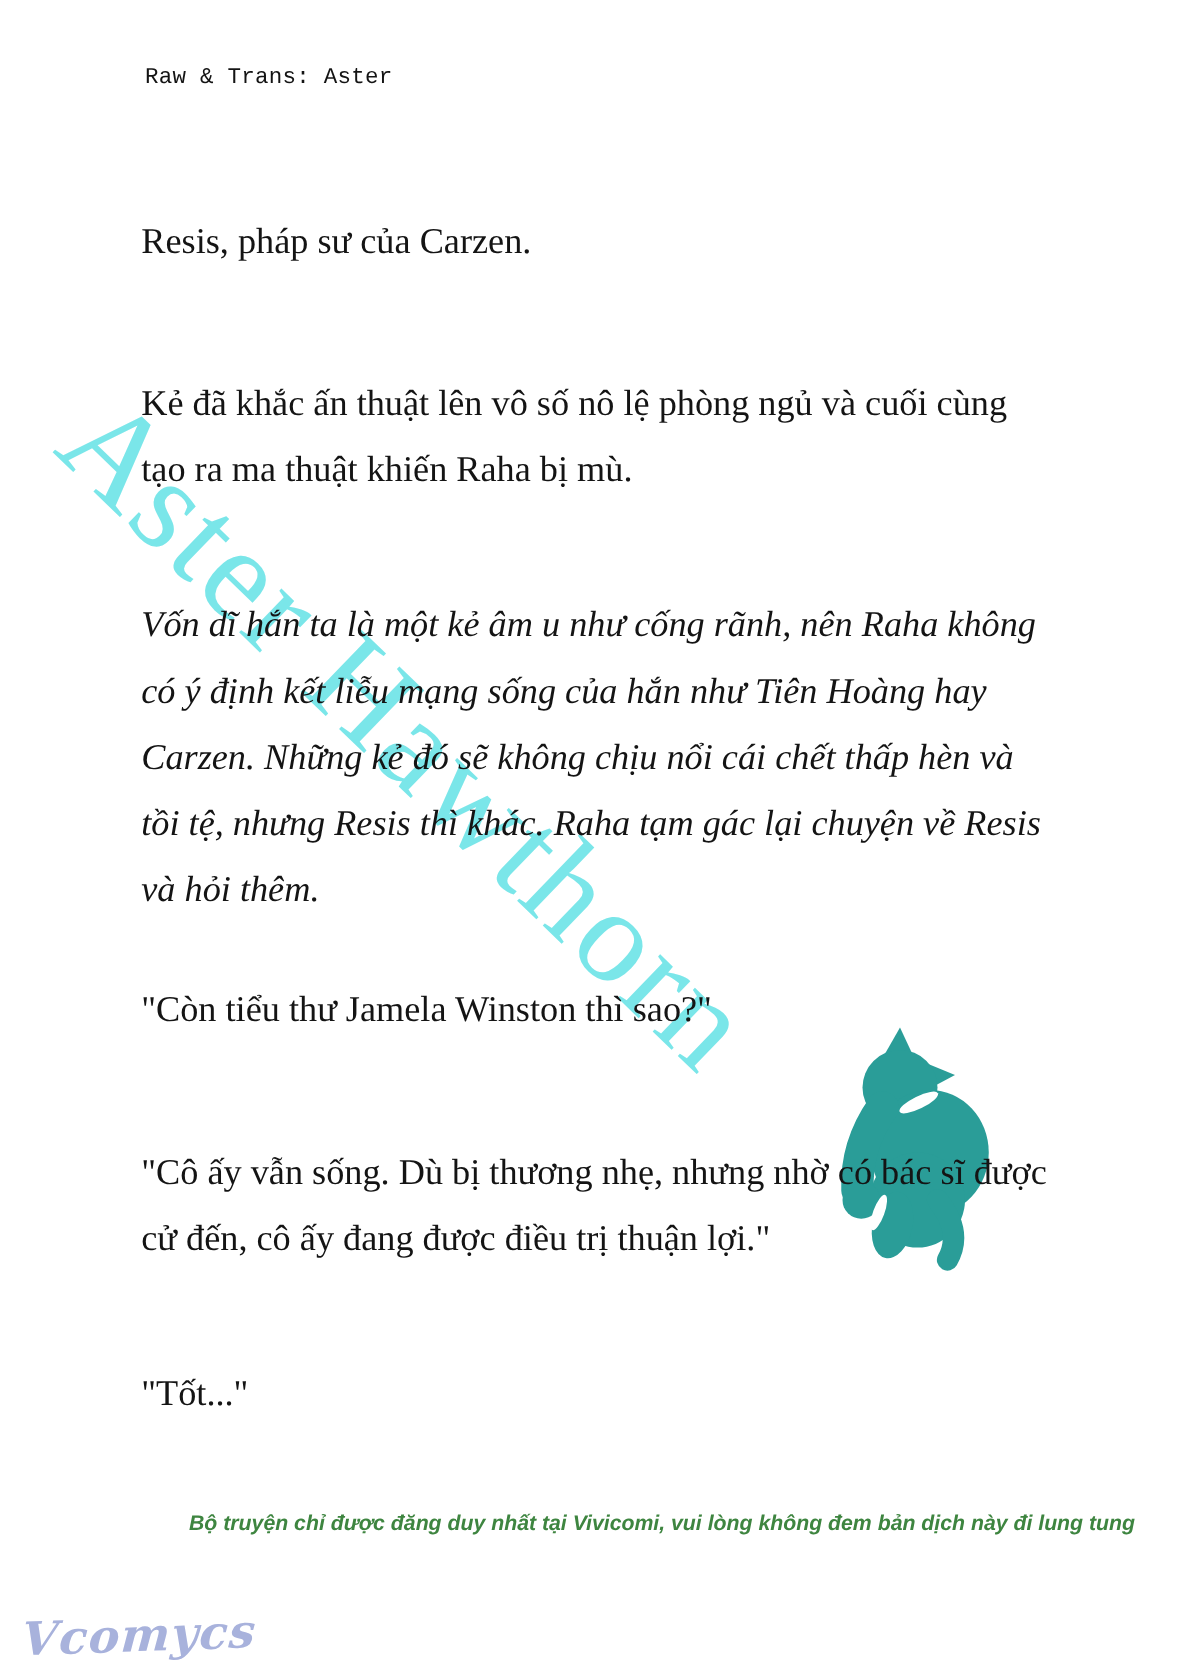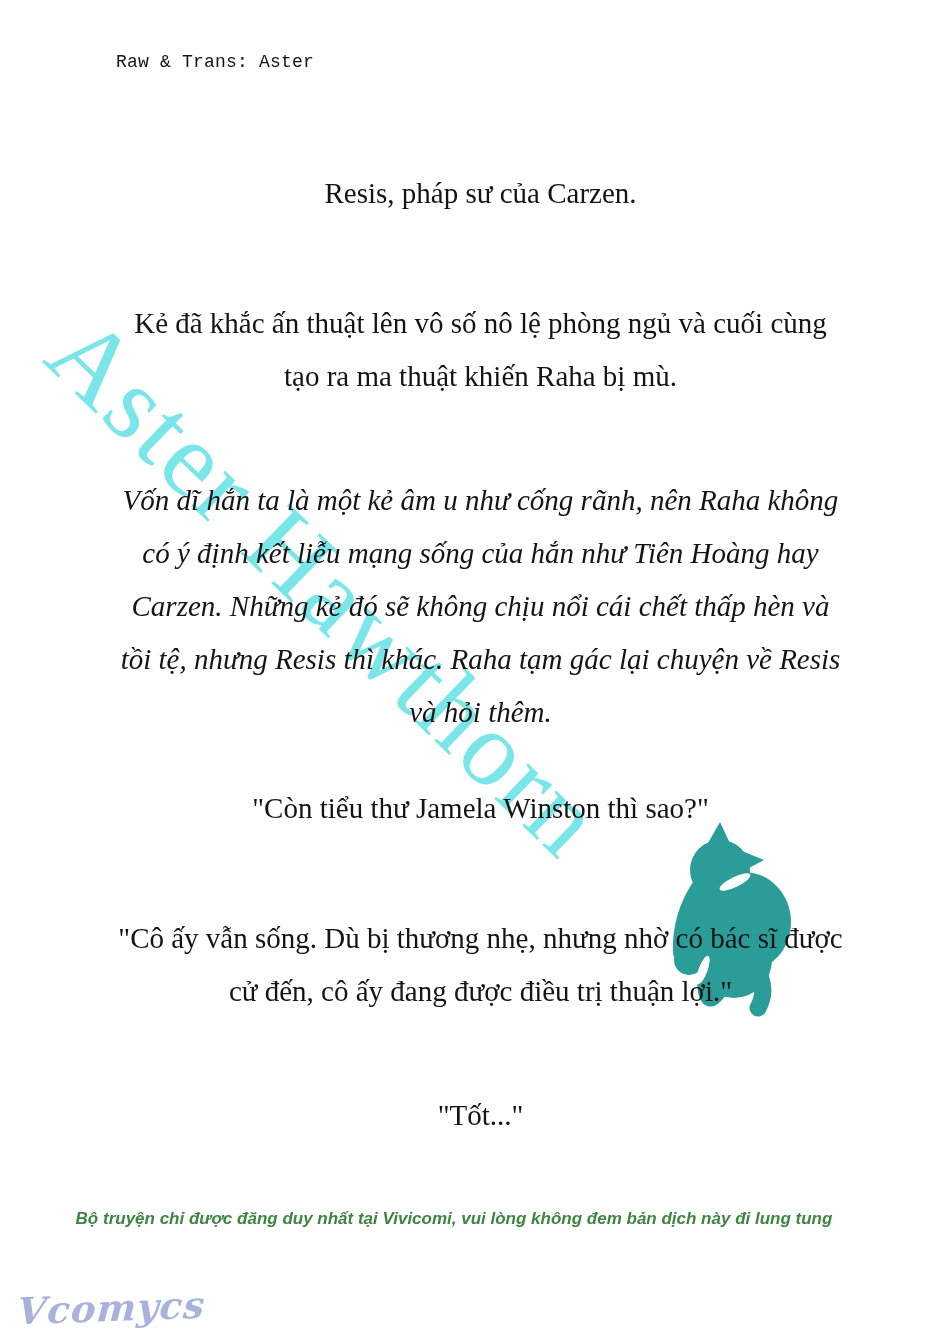--- a/index.html
+++ b/index.html
@@ -55,39 +55,38 @@
     height: 198px;
   }
 
   
   .body-text {
     position: absolute;
     left: 113px;
     top: 167px;
     width: 735px;
     color: var(--text, #141414);
-    text-align: center;
   }
   .body-text p {
     margin: 0;
     font-size: 29px;
     line-height: 53px;
     white-space: pre-line;
   }
   .body-text p.mb-lg { margin-bottom: 77px; }
   .body-text p.mb-md { margin-bottom: 71px; }
   .body-text p.mb-sm { margin-bottom: 43px; font-style: italic; }
 
   
   .footer {
     position: absolute;
     left: 0;
     top: 1202px;
     width: 908px;
-    text-align: center;
+    text-align: right;
     font-family: "Liberation Sans", sans-serif;
     font-style: italic;
     font-weight: bold;
     color: var(--footer-green, #3e8540);
   }
   .footer .f-line { font-size: 17px; line-height: 33px; }
 
   
   .site-logo {
     position: absolute;

